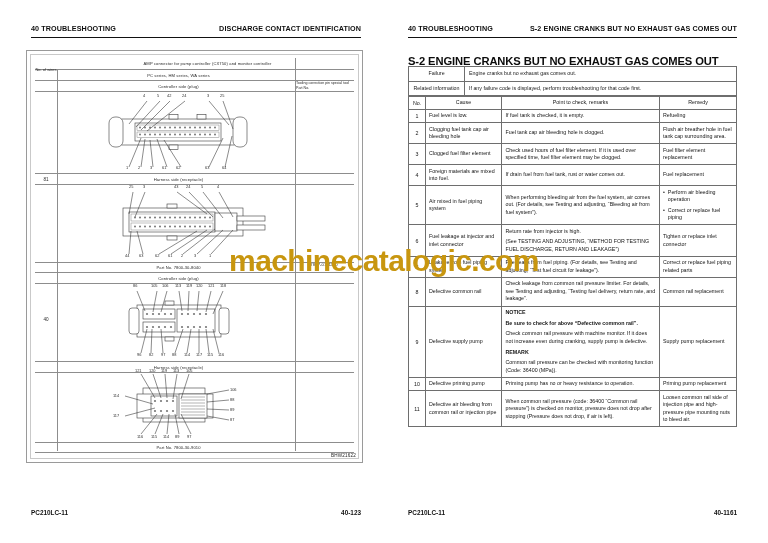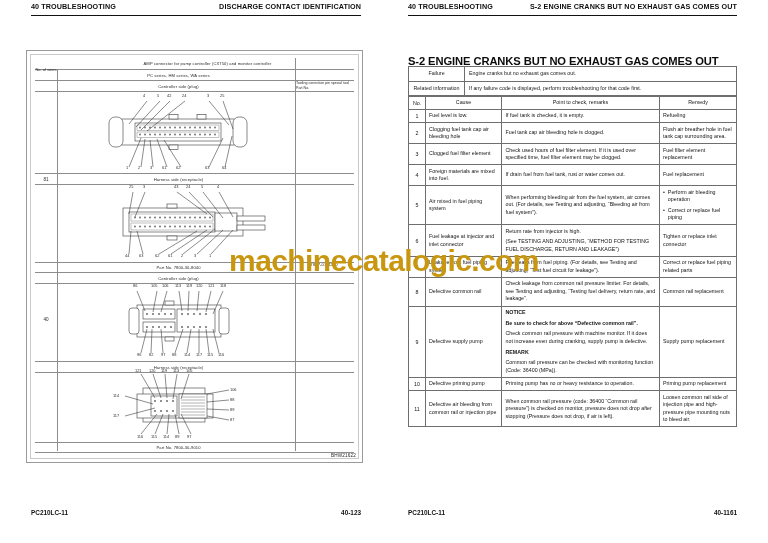--- a/index.html
+++ b/index.html
@@ -6,21 +6,21 @@
   body{
     width:768px;height:543px;background:#ffffff;
     font-family:"Liberation Sans",sans-serif;
     -webkit-font-smoothing:antialiased;
     position:relative;overflow:hidden;
   }
   .spread{display:flex;width:768px;height:543px;position:relative;}
   .page{width:384px;height:543px;position:relative;box-sizing:border-box;}
 
   
-  .rh{position:absolute;left:31px;right:23px;top:2px;height:14px;text-align:center;}
+  .rh{position:absolute;left:31px;right:23px;top:24px;height:14px;text-align:center;}
   .page.right .rh{left:24px;right:31px;}
   .rh-left{position:absolute;left:0;top:0;font-size:7.2px;font-weight:bold;letter-spacing:.1px;color:#0f0f0f;}
   .rh-right{position:absolute;right:0;top:0;font-size:7.2px;font-weight:bold;letter-spacing:.1px;color:#0f0f0f;}
   .rh-rule{position:absolute;left:0;right:0;top:12.5px;border-top:1.6px solid #111;}
 
   
   .rf{position:absolute;left:31px;right:23px;bottom:24px;height:10px;}
   .page.right .rf{left:24px;right:31px;}
   .rf-left{position:absolute;left:0;top:0;font-size:6.4px;font-weight:bold;color:#121212;}
   .rf-right{position:absolute;right:0;top:0;font-size:6.4px;font-weight:bold;color:#121212;}

